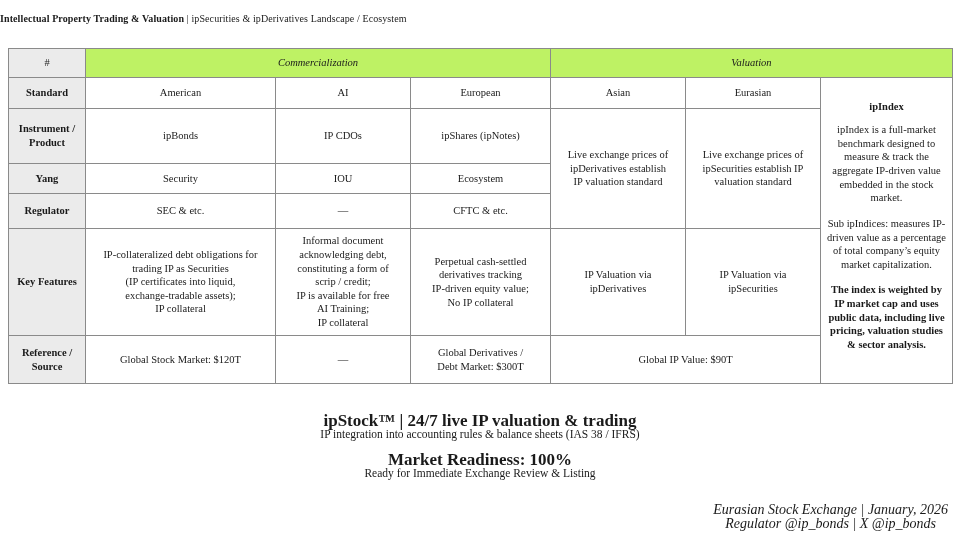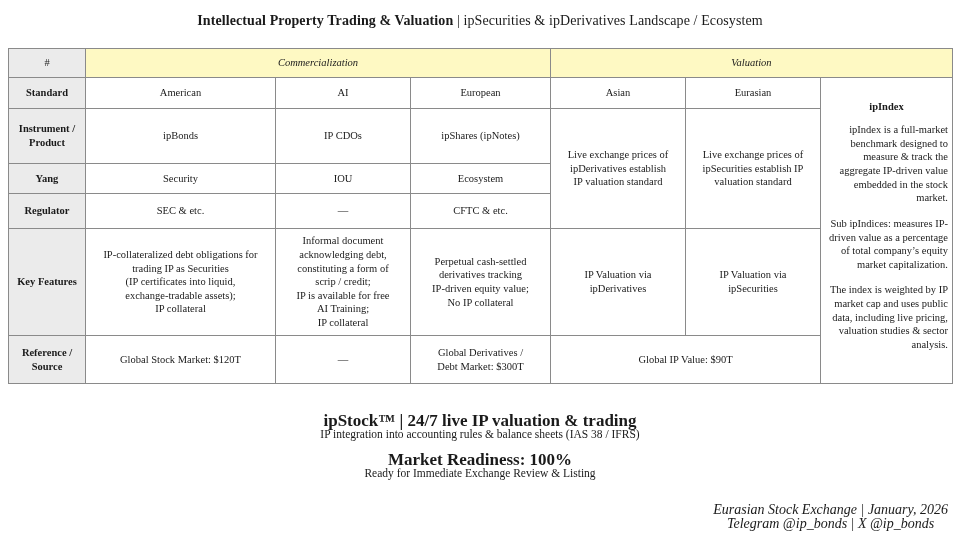--- a/index.html
+++ b/index.html
@@ -2,42 +2,42 @@
 <html><head>
 <meta charset="utf-8">
 <style>
   html,body{margin:0;padding:0;}
   body{
     width:960px;height:540px;position:relative;background:#ffffff;
     font-family:"Liberation Serif","DejaVu Serif",serif;color:#1a1a1a;
     overflow:hidden;
   }
   .title{
-    position:absolute;top:13px;left:0;width:100%;text-align:center;
-    font-size:14px;letter-spacing:0.1px;
+    position:absolute;top:13px;left:0;width:100%;
+    font-size:10px;letter-spacing:0.1px;
   }
   .title .main{font-weight:bold;}
   .title .sep{white-space:pre;}
   table.landscape{
     position:absolute;left:8px;top:48px;width:944px;
     border-collapse:collapse;table-layout:fixed;
     font-size:10.5px;line-height:1.3;
   }
   table.landscape td{
     border:1px solid #8a8a8a;text-align:center;vertical-align:middle;
     padding:2px 4px;overflow:hidden;
   }
   .lbl{background:#ebebeb;font-weight:bold;}
   .corner{font-weight:normal;}
-  .group{background:#fef9c3;font-style:italic;font-weight:normal;}
+  .group{background:#bef264;font-style:italic;font-weight:normal;}
   .pre{white-space:pre-line;}
   td.ipx{vertical-align:middle;padding:4px 7px;}
   .ipx .ipx-title{font-weight:bold;margin:0 0 9px 0;}
-  .ipx p{margin:0 0 12px 0;text-align:right;}
-  .ipx p:last-child{margin-bottom:9px;}
+  .ipx p{margin:0 0 12px 0;}
+  .ipx p:last-child{margin-bottom:9px;font-weight:bold;}
   .r0{height:29px}.r1{height:31px}.r2{height:55px}.r3{height:30px}
   .r4{height:35px}.r5{height:107px}.r6{height:48px}
   .footer{
     position:absolute;top:414px;left:0;width:100%;text-align:center;
     font-size:11.5px;line-height:13.5px;
   }
   .footer .bold-line{font-weight:bold;font-size:17px;}
   .footer .gap{margin-top:12px;}
   .credits{
     position:absolute;top:503px;right:12px;text-align:center;
@@ -141,14 +141,14 @@
 
 <div class="footer">
   <div class="bold-line">ipStock™ | 24/7 live IP valuation &amp; trading</div>
   <div>IP integration into accounting rules &amp; balance sheets (IAS 38 / IFRS)</div>
   <div class="bold-line gap">Market Readiness: 100%</div>
   <div>Ready for Immediate Exchange Review &amp; Listing</div>
 </div>
 
 <div class="credits">
   <div>Eurasian Stock Exchange | January, 2026</div>
-  <div>Telegram @ip_bonds | X @ip_bonds</div>
+  <div>Regulator @ip_bonds | X @ip_bonds</div>
 </div>
 
 </body></html>

